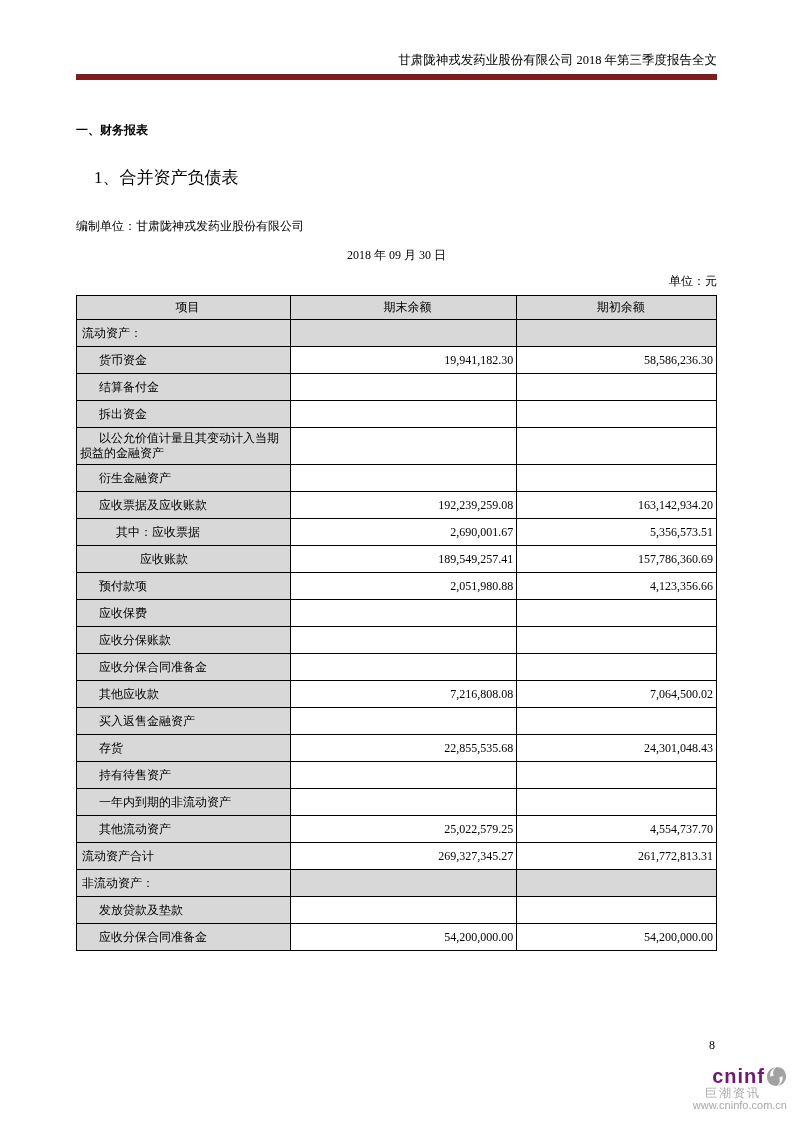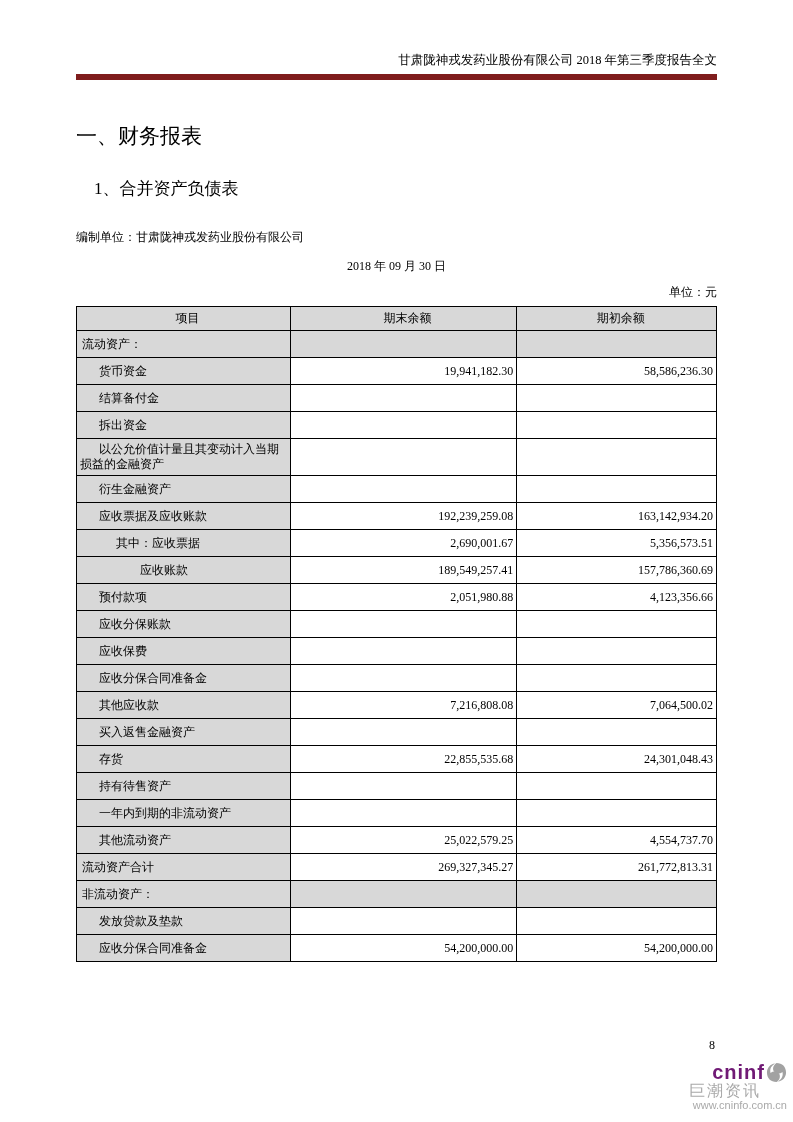--- a/index.html
+++ b/index.html
@@ -24,21 +24,21 @@
   }
 
   .doc-title {
     text-align: center;
     font-size: 22px;
     font-weight: bold;
     margin-top: 44px;
     letter-spacing: 2px;
   }
 
-  .h1 { font-size: 21px; font-weight: normal; margin-top: 42px; }
+  .h1 { font-size: 12px; font-weight: bold; margin-top: 42px; }
   .h2 { font-size: 17px; font-weight: normal; margin-top: 27px; margin-left: 18px; }
   .prepared  { font-size: 12px; margin-top: 29px; }
   .date-line { font-size: 12px; margin-top: 12px; text-align: center; }
   .unit-line { font-size: 12px; margin-top: 9px; text-align: right; margin-bottom: 5px; }
 
   table.balance-sheet {
     width: 100%;
     border-collapse: collapse;
     table-layout: fixed;
     font-size: 12px;
@@ -82,21 +82,21 @@
   .cninfo-logo {
     position: absolute;
     right: 6px; bottom: 10px;
     color: #a9a9a9;
     font-family: "Liberation Sans", sans-serif;
     text-align: right;
     line-height: 1.05;
   }
   .logo-row { display: flex; align-items: center; justify-content: flex-end; gap: 1px; }
   .logo-brand { font-size: 20px; font-weight: bold; letter-spacing: 1px; color: #701a75; }
-  .logo-sub { font-size: 16px; letter-spacing: 2px; margin: 0 26px 1px 0; color: #a9a9a9; }
+  .logo-sub { font-size: 12px; letter-spacing: 2px; margin: 0 26px 1px 0; color: #a9a9a9; }
   .logo-url { font-size: 11px; color: #a9a9a9; }
   .swirl-icon svg { display: block; }
 </style>
 </head>
 <body>
 
 <div class="page">
   <div class="content">
 
     <div class="doc-header">甘肃陇神戎发药业股份有限公司 2018 年第三季度报告全文</div>
@@ -170,26 +170,26 @@
     <td class="c-label">应收账款</td>
     <td class="c-val">189,549,257.41</td>
     <td class="c-val">157,786,360.69</td>
   </tr>
           <tr class="ind1">
     <td class="c-label">预付款项</td>
     <td class="c-val">2,051,980.88</td>
     <td class="c-val">4,123,356.66</td>
   </tr>
           <tr class="ind1">
+    <td class="c-label">应收保费</td>
+    <td class="c-val"></td>
+    <td class="c-val"></td>
+  </tr>
+          <tr class="ind1">
     <td class="c-label">应收分保账款</td>
-    <td class="c-val"></td>
-    <td class="c-val"></td>
-  </tr>
-          <tr class="ind1">
-    <td class="c-label">应收保费</td>
     <td class="c-val"></td>
     <td class="c-val"></td>
   </tr>
           <tr class="ind1">
     <td class="c-label">应收分保合同准备金</td>
     <td class="c-val"></td>
     <td class="c-val"></td>
   </tr>
           <tr class="ind1">
     <td class="c-label">其他应收款</td>

